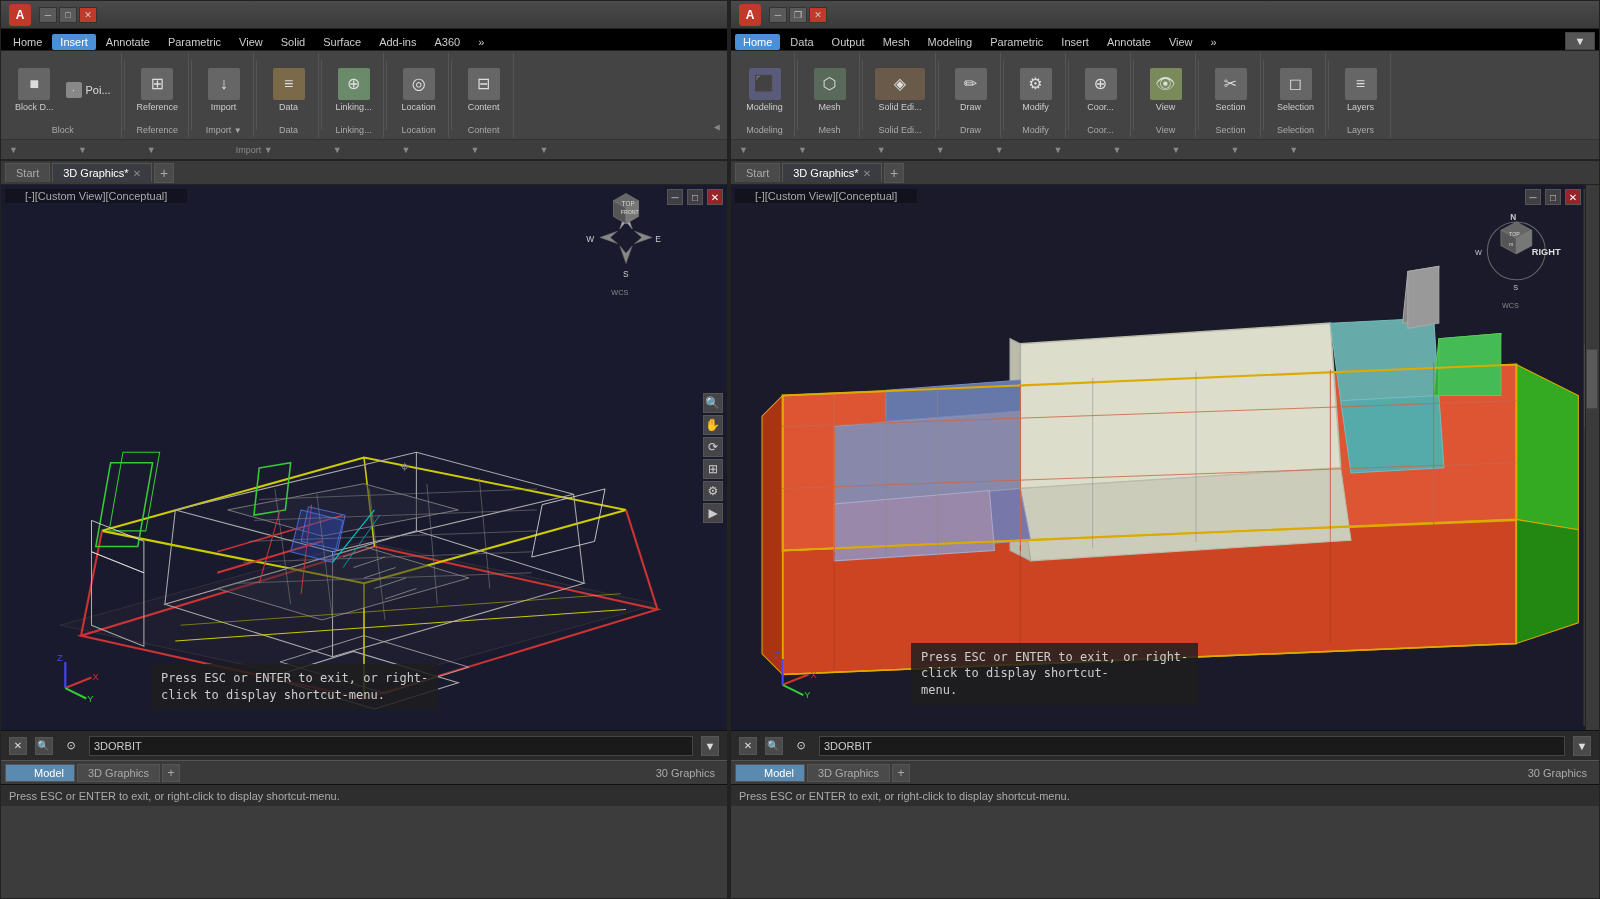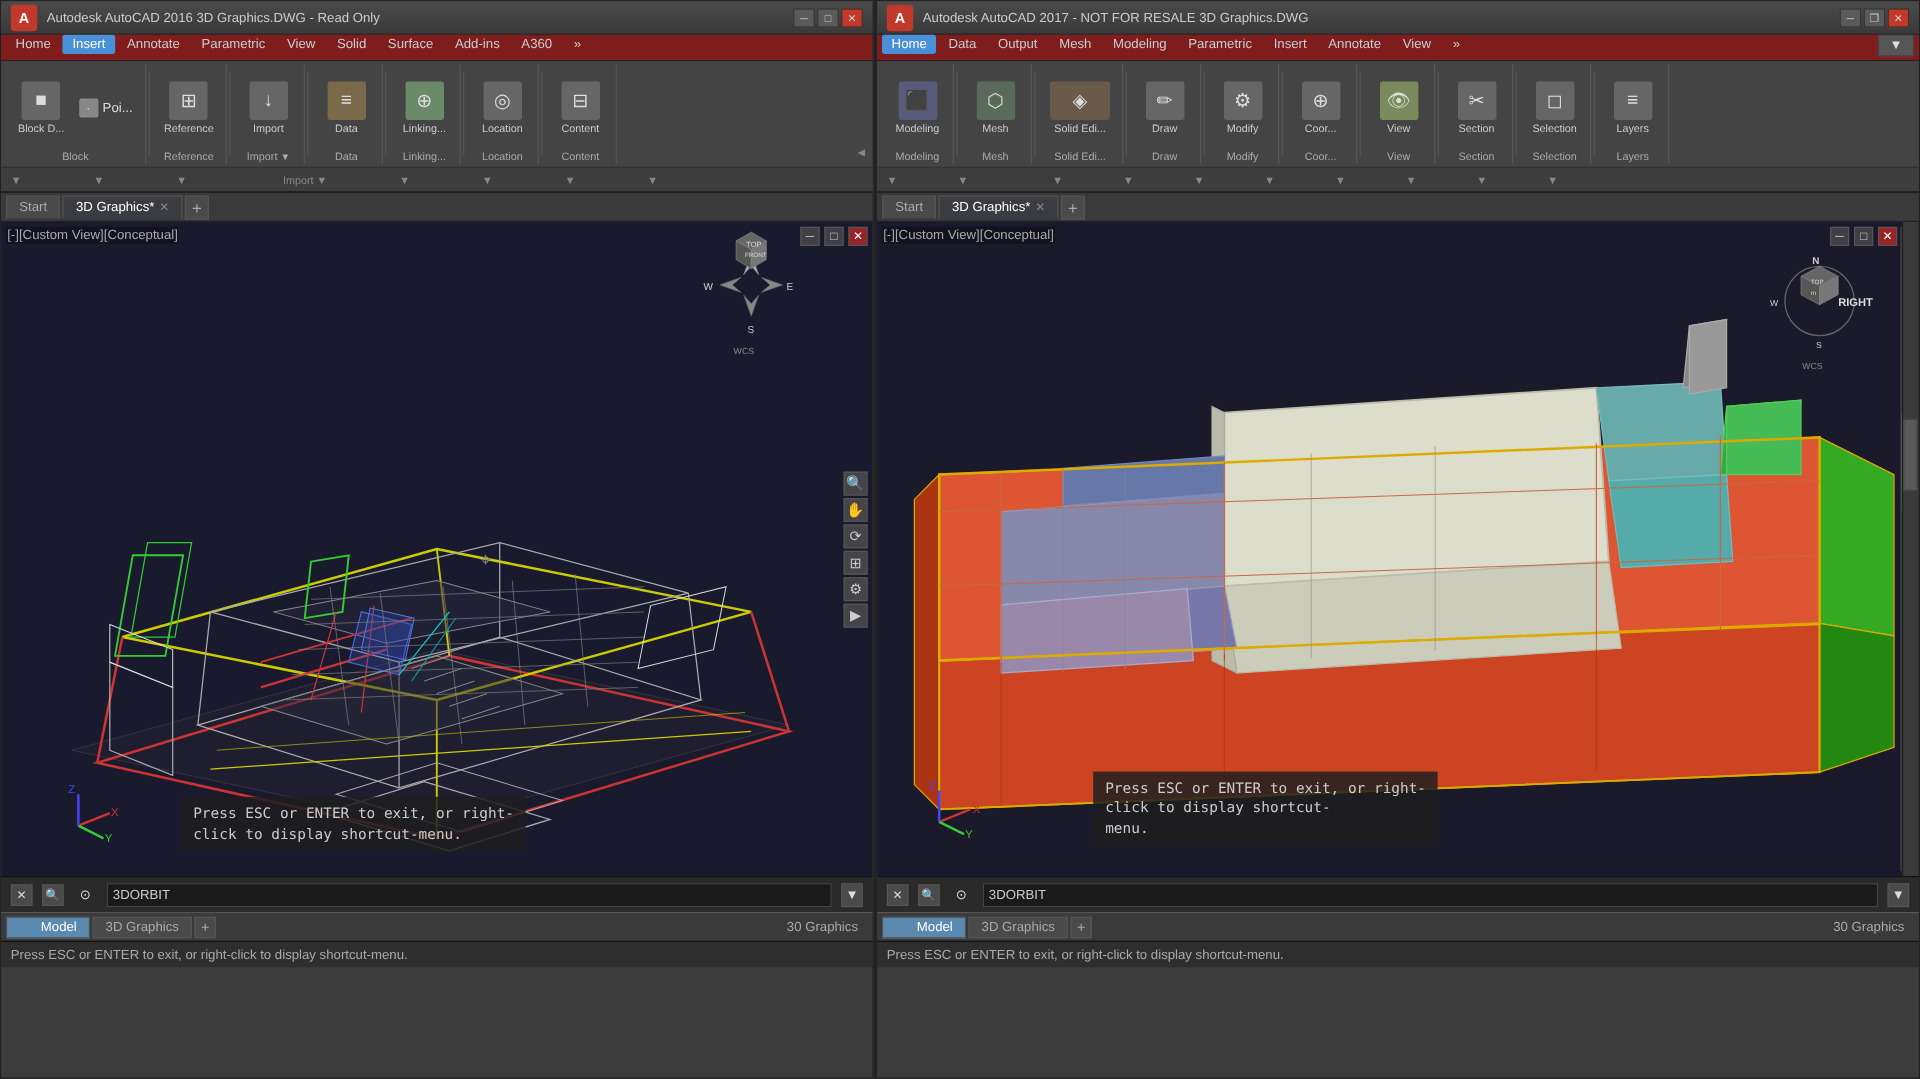--- a/index.html
+++ b/index.html
@@ -75,23 +75,23 @@
       font-size: 9px;
       color: #ccc;
       cursor: pointer;
     }
 
     .title-btn.close { background: #c0392b; }
 
     
     .menu-bar {
       height: 22px;
-      background: #7f1d1d;
-      display: flex;
-      align-items: flex-start;
+      background: #000000;
+      display: flex;
+      align-items: flex-end;
       padding: 0 4px;
       gap: 2px;
       border-bottom: 1px solid #222;
     }
 
     .menu-item {
       padding: 2px 8px;
       font-size: 11px;
       color: #ccc;
       cursor: pointer;
@@ -237,21 +237,21 @@
     }
 
     .viewport-label {
       position: absolute;
       top: 4px;
       left: 4px;
       font-size: 11px;
       color: #aaa;
       z-index: 10;
       background: rgba(0,0,0,0.3);
-      padding: 1px 1px;
+      padding: 1px 20px;
     }
 
     .viewport-controls-right {
       position: absolute;
       right: 4px;
       top: 50%;
       transform: translateY(-50%);
       display: flex;
       flex-direction: column;
       gap: 2px;
@@ -461,21 +461,20 @@
       background: #222;
     }
   </style>
 </head>
 <body>
 
 <div class="autocad-window window-left">
 
   <div class="title-bar">
     <div class="title-bar-logo">A</div>
-    <div class="title-bar-text">Autodesk AutoCAD 2016    3D Graphics.DWG - Read Only</div>
     <div class="title-bar-controls">
       <div class="title-btn">─</div>
       <div class="title-btn">□</div>
       <div class="title-btn close">✕</div>
     </div>
   </div>
 
   <div class="menu-bar">
     <div class="menu-item">Home</div>
     <div class="menu-item active">Insert</div>
@@ -765,21 +764,20 @@
     <span>Press ESC or ENTER to exit, or right-click to display shortcut-menu.</span>
   </div>
 </div>
 
 <div class="window-divider"></div>
 
 <div class="autocad-window window-right">
 
   <div class="title-bar">
     <div class="title-bar-logo">A</div>
-    <div class="title-bar-text">Autodesk AutoCAD 2017 - NOT FOR RESALE    3D Graphics.DWG</div>
     <div class="title-bar-controls">
       <div class="title-btn">─</div>
       <div class="title-btn">❐</div>
       <div class="title-btn close">✕</div>
     </div>
   </div>
 
   <div class="menu-bar">
     <div class="menu-item active">Home</div>
     <div class="menu-item">Data</div>

